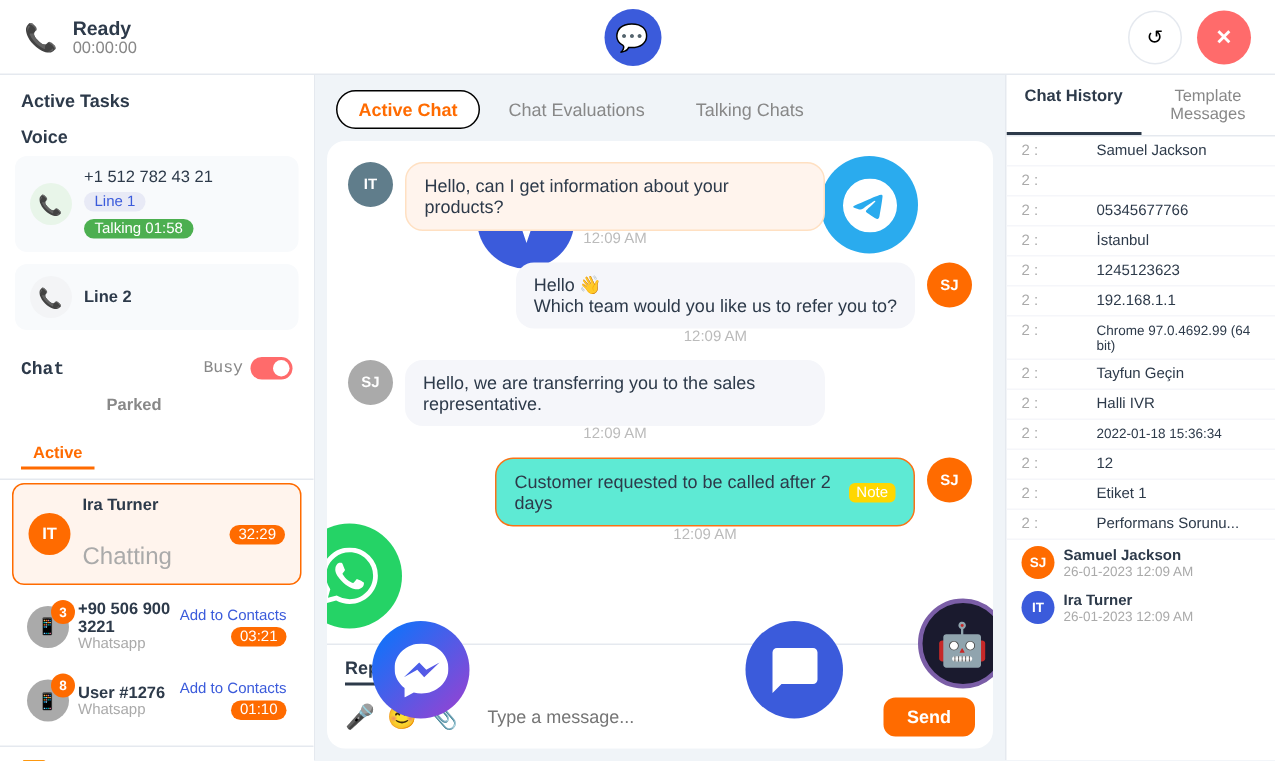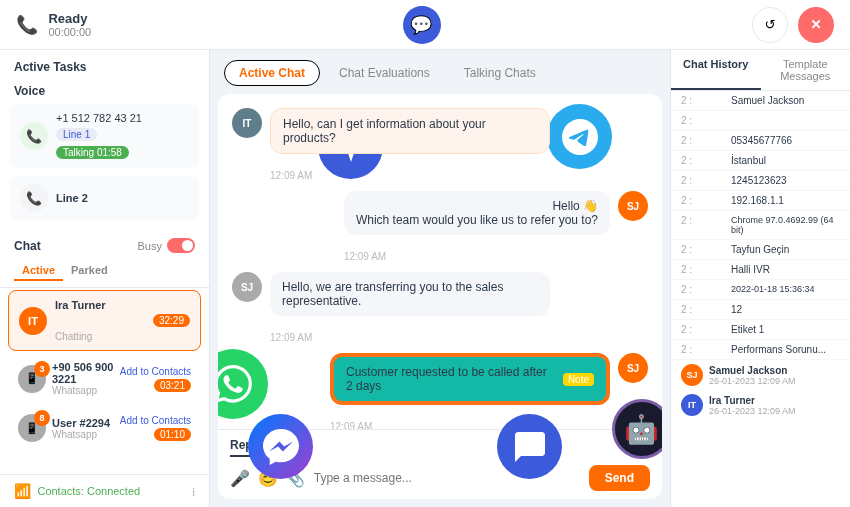--- a/index.html
+++ b/index.html
@@ -131,20 +131,21 @@
       font-size: 13px;
     }
     .line2-label { font-size: 11px; font-weight: 600; color: #2d3a4a; }
 
     .chat-section {
       padding: 6px 0;
     }
     .chat-header-row {
       display: flex; align-items: center; justify-content: space-between;
       padding: 4px 14px;
+      font-family: Liberation Mono, monospace;
     }
     .chat-section-title { font-size: 12px; font-weight: 700; color: #2d3a4a; }
     .busy-toggle {
       display: flex; align-items: center; gap: 5px;
       font-size: 11px; color: #888;
     }
     .toggle-switch {
       width: 28px; height: 15px;
       background: #ff6b6b;
       border-radius: 8px;
@@ -170,20 +171,21 @@
       padding: 3px 8px;
       cursor: pointer;
       color: #888;
       border-bottom: 2px solid transparent;
       font-weight: bold;
     }
     .tab-item.active {
       color: #ff6b00;
       border-bottom: 2px solid #ff6b00;
       font-weight: 600;
+      margin-top: 32px;
     }
     .chat-list-item {
       display: flex;
       align-items: center;
       gap: 8px;
       padding: 8px 10px;
       cursor: pointer;
       border-radius: 8px;
       margin: 2px 8px;
     }
@@ -194,21 +196,21 @@
     .chat-avatar {
       width: 28px; height: 28px;
       border-radius: 50%;
       background: #ff6b00;
       display: flex; align-items: center; justify-content: center;
       font-size: 11px; color: #fff; font-weight: 700;
       flex-shrink: 0;
     }
     .chat-item-info { flex: 1; }
     .chat-item-name { font-size: 11px; font-weight: 700; color: #2d3a4a; }
-    .chat-item-sub { font-size: 10px; color: #aaa; margin-top: 20px; }
+    .chat-item-sub { font-size: 16px; color: #aaa; margin-top: 20px; }
     .chat-item-time {
       font-size: 10px;
       background: #ff6b00;
       color: #fff;
       border-radius: 10px;
       padding: 1px 6px;
     }
     .chat-item-number { font-size: 11px; font-weight: 700; color: #2d3a4a; }
     .chat-item-channel { font-size: 10px; color: #aaa; }
     .add-contacts-link { font-size: 10px; color: #3b5bdb; cursor: pointer; margin-left: auto; }
@@ -309,29 +311,28 @@
       font-size: 12px;
       color: #2d3a4a;
       position: relative;
     }
     .msg-bubble.user-bubble {
       background: #fff4ed;
       border: 1px solid #ffe0c2;
     }
     .msg-bubble.agent-bubble {
       background: #f5f6fa;
-      text-align: right;
     }
     .msg-bubble.system-bubble {
       background: #f5f6fa;
       display: flex;
       align-items: center;
       gap: 8px;
     }
-    .msg-time { font-size: 10px; color: #bbb; margin-top: 16px; text-align: left; }
+    .msg-time { font-size: 10px; color: #bbb; margin-top: 0; text-align: center; }
     .note-badge {
       font-size: 10px;
       background: #ffd700;
       color: #fff;
       border-radius: 4px;
       padding: 1px 5px;
       margin-left: 6px;
     }
 
     .chat-input-area {
@@ -356,20 +357,21 @@
     .input-row {
       display: flex; align-items: center; gap: 8px;
     }
     .chat-input {
       flex: 1;
       border: none;
       outline: none;
       font-size: 12px;
       color: #0369a1;
       background: transparent;
+      margin-left: 11px;
     }
     .input-icons {
       display: flex; gap: 8px; align-items: center;
     }
     .input-icon { font-size: 16px; cursor: pointer; color: #aaa; }
     .send-btn {
       background: #ff6b00;
       color: #fff;
       border: none;
       border-radius: 8px;
@@ -554,21 +556,21 @@
           <span class="timer-badge">03:21</span>
         </div>
       </div>
 
       <div class="chat-list-item" style="display:flex;align-items:center;gap:6px;">
         <div style="position:relative;">
           <div class="chat-avatar" style="background:#aaa;">📱</div>
           <div class="badge-count" style="position:absolute;top:-4px;right:-4px;">8</div>
         </div>
         <div class="chat-item-info">
-          <div class="chat-item-number">User #2294</div>
+          <div class="chat-item-number">User #1276</div>
           <div class="chat-item-channel">Whatsapp</div>
         </div>
         <div style="display:flex;flex-direction:column;align-items:flex-end;gap:2px;">
           <span class="add-contacts-link">Add to Contacts</span>
           <span class="timer-badge">01:10</span>
         </div>
       </div>
     </div>
 
     <div style="flex:1;"></div>
@@ -646,21 +648,21 @@
         <div class="msg-row bot-msg">
           <div class="msg-avatar gray" style="font-size:10px;">SJ</div>
           <div>
             <div class="msg-bubble system-bubble">Hello, we are transferring you to the sales representative.</div>
             <div class="msg-time">12:09 AM</div>
           </div>
         </div>
 
         <div class="msg-row agent-msg">
           <div>
-            <div class="msg-bubble" style="background:#14b8a6; border:4px solid #f97316; display:flex; align-items:center; gap:6px;">
+            <div class="msg-bubble" style="background:#5eead4; border:1px solid #f97316; display:flex; align-items:center; gap:6px;">
               <span>Customer requested to be called after 2 days</span>
               <span class="note-badge">Note</span>
             </div>
             <div class="msg-time">12:09 AM</div>
           </div>
           <div class="msg-avatar orange" style="font-size:10px;">SJ</div>
         </div>
       </div>
 
       <div class="chat-input-area">

